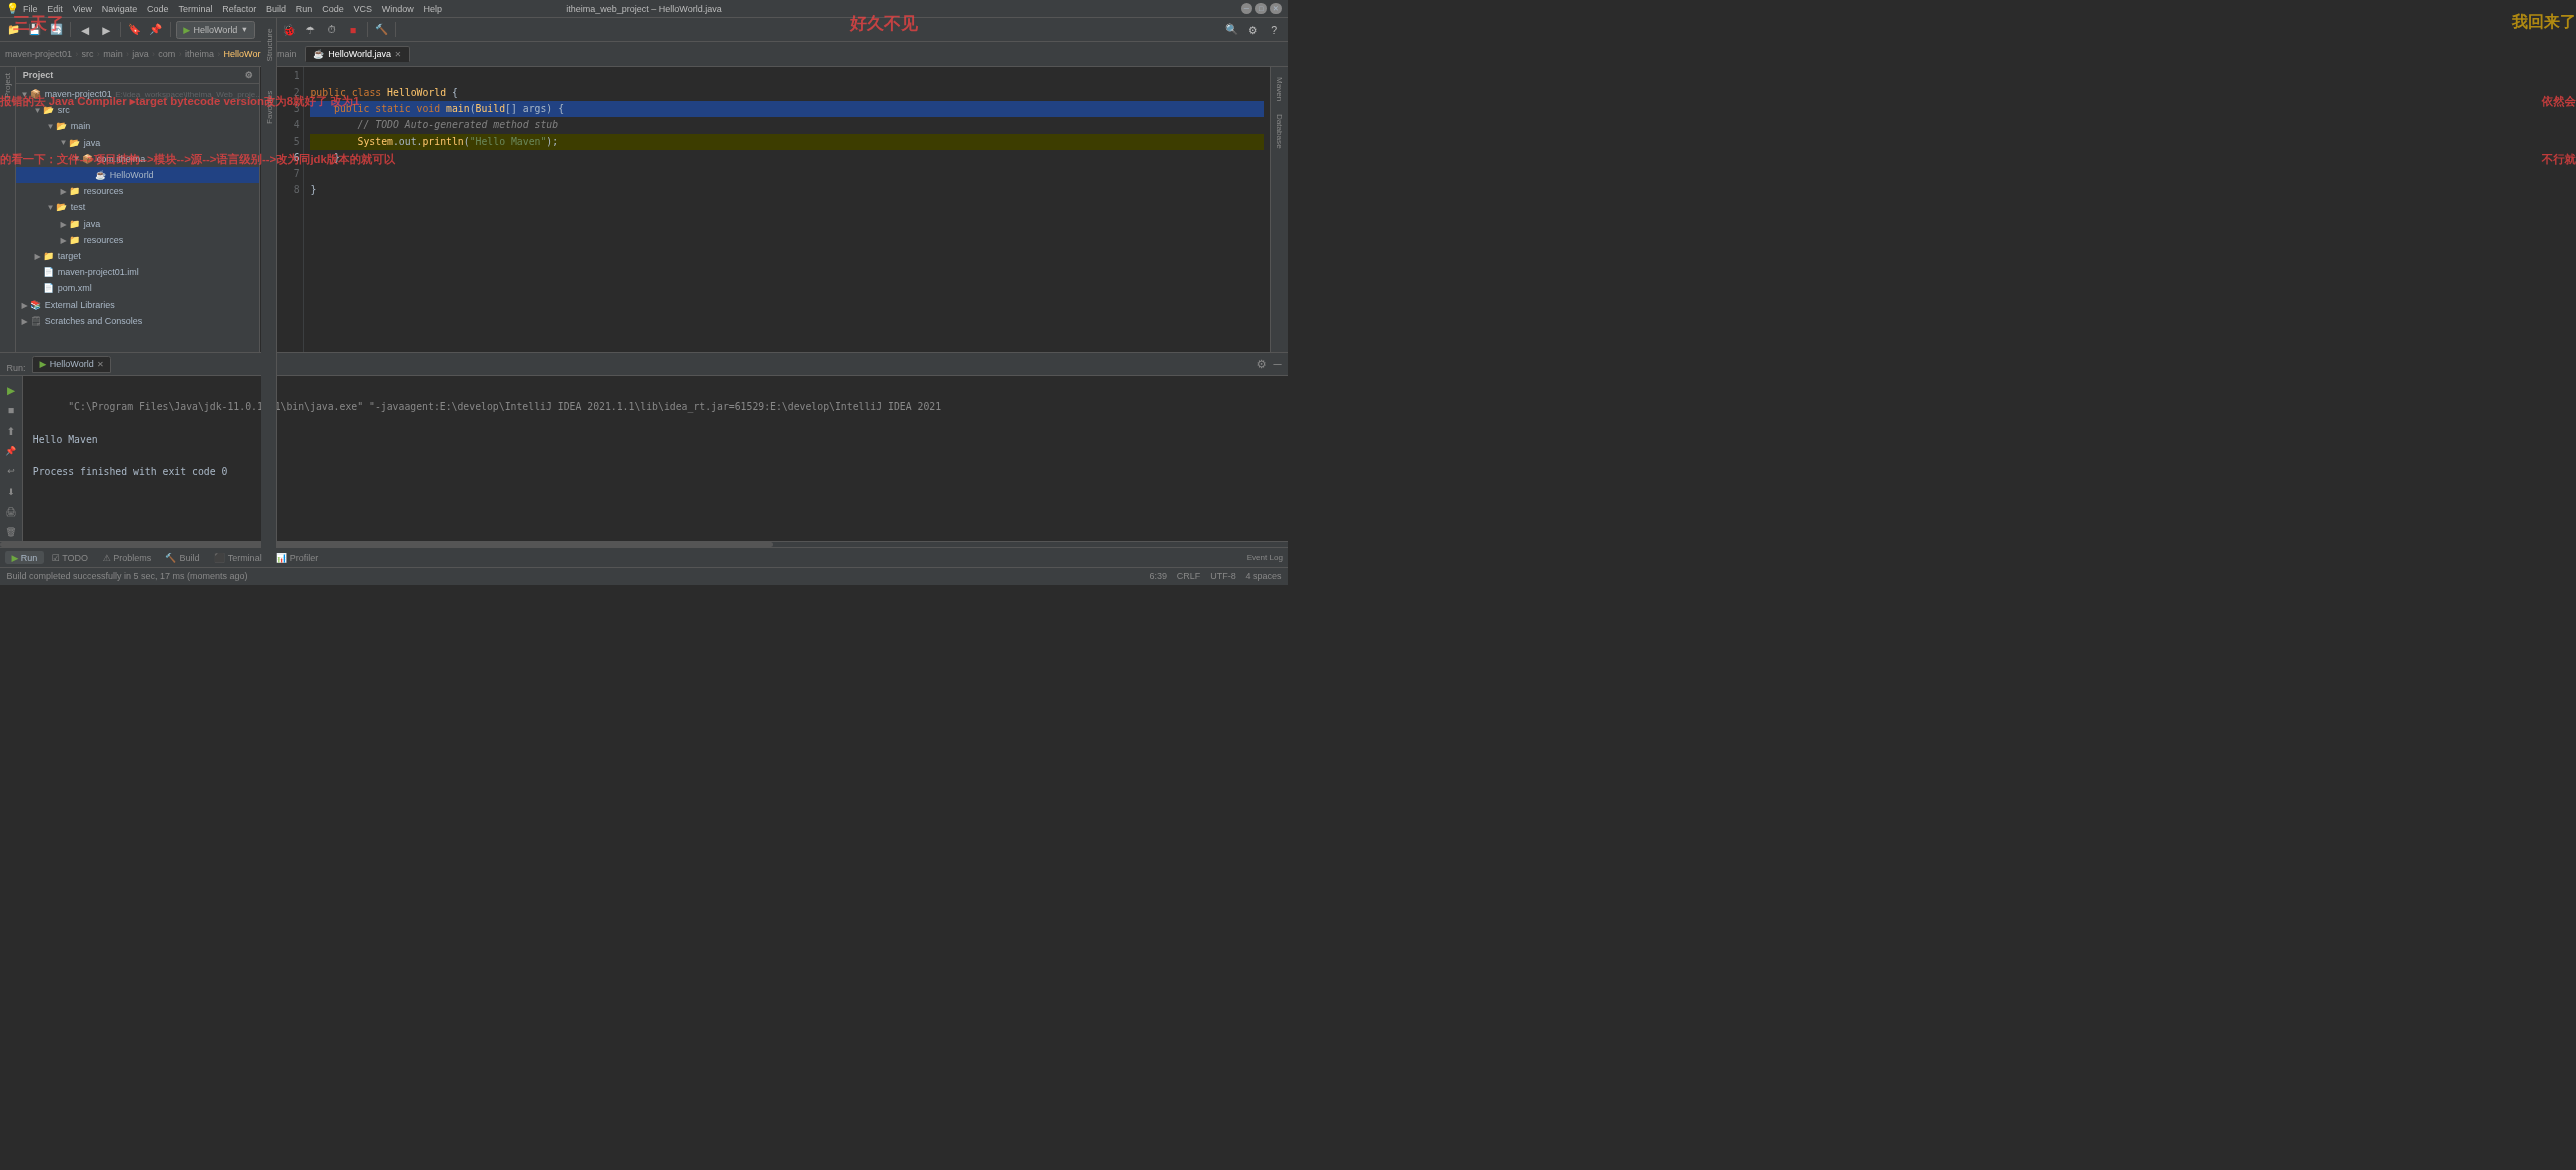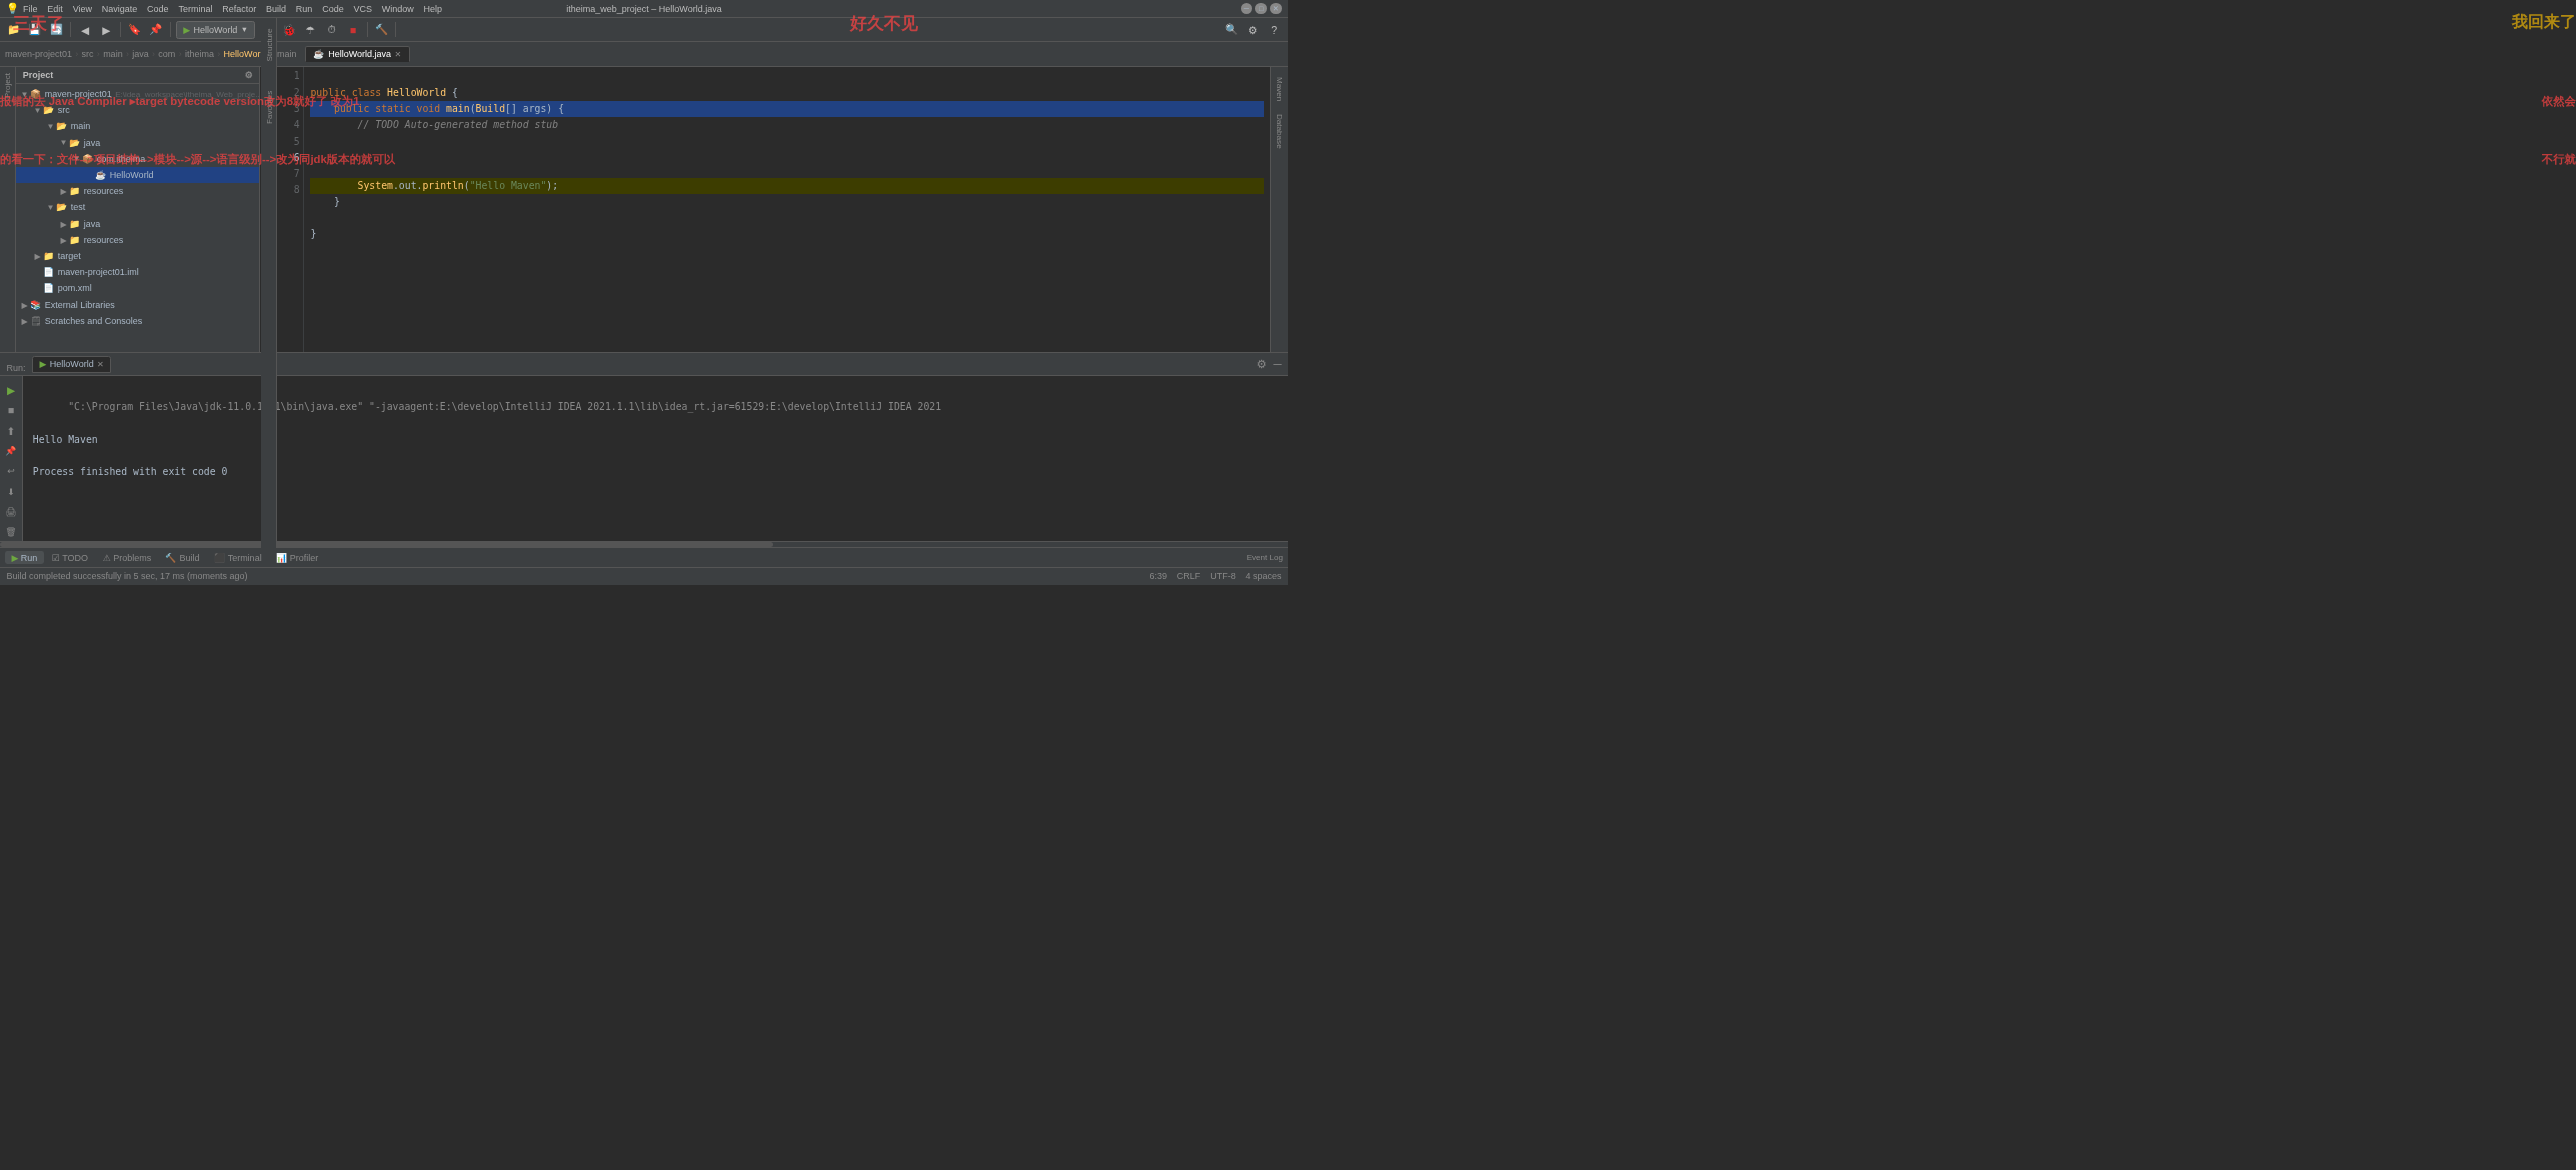--- a/index.html
+++ b/index.html
@@ -289,21 +289,21 @@
       display: flex;
       align-items: center;
       white-space: pre;
     }
     .kw { color: #cc7832; }
     .cls { color: #ffc66d; }
     .str { color: #6a8759; }
     .cmt { color: #808080; font-style: italic; }
     .method { color: #ffc66d; }
     .line-selection { background: #214283; }
-    .cursor-line { background: #323232; margin-top: 44px; }
+    .cursor-line { background: #323232; }
 
     
     .right-sidebar {
       width: 18px;
       background: #3c3f41;
       border-left: 0.8px solid #555;
       display: flex;
       flex-direction: column;
       align-items: center;
       padding-top: 6.5px;

